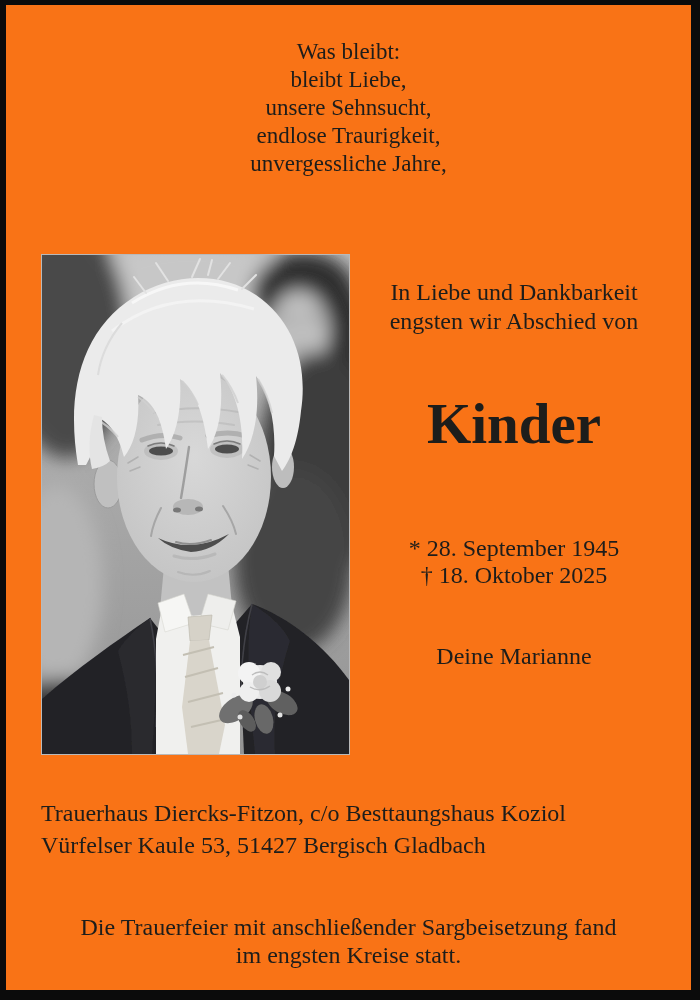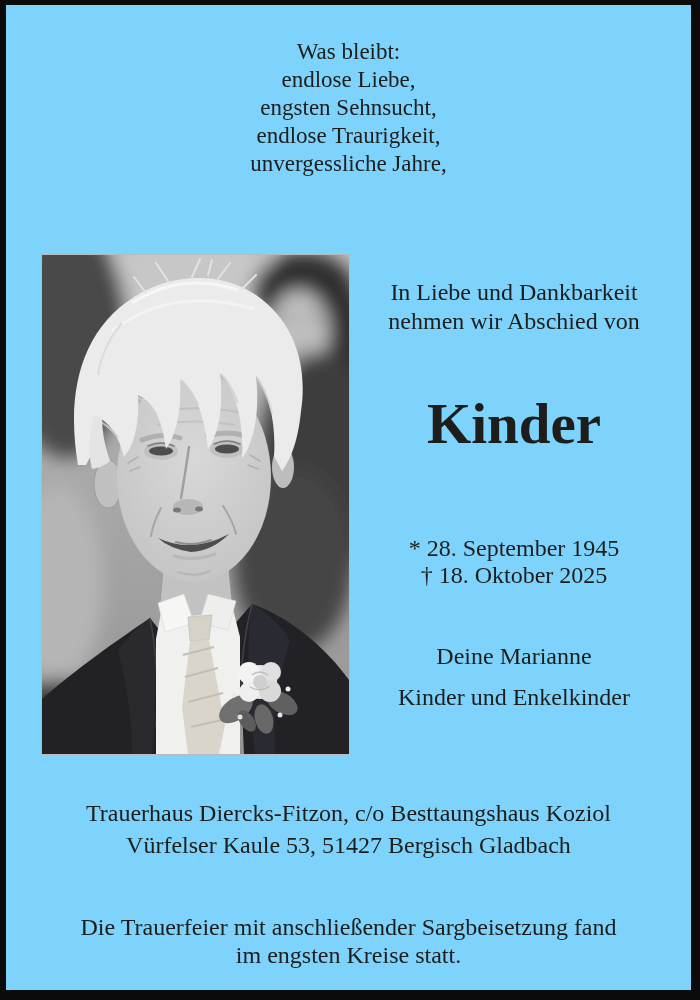--- a/index.html
+++ b/index.html
@@ -4,21 +4,21 @@
 <style>
   html, body {
     margin: 0;
     padding: 0;
     background: #ffffff;
   }
   .page {
     position: relative;
     width: 700px;
     height: 1000px;
-    background: #7dd3fc;
+    background: #f97316;
     font-family: "Liberation Serif", "DejaVu Serif", serif;
     color: #1d1d1b;
     overflow: hidden;
   }
   .frame {
     position: absolute;
     inset: 0;
     border-style: solid;
     border-color: #0b0b0b;
     border-width: 5px 9px 10px 6px;
@@ -82,42 +82,42 @@
     line-height: 27px;
   }
 
   .address {
     position: absolute;
     left: 6px;
     right: 9px;
     top: 797px;
     font-size: 24px;
     line-height: 32px;
-    text-align: center;
+    padding-left: 35px;
   }
   .closing {
     position: absolute;
     left: 6px;
     right: 9px;
     top: 913px;
     font-size: 24px;
     line-height: 28px;
     text-align: center;
   }
 </style>
 </head>
 <body>
 
 <div class="page">
   <div class="frame"></div>
 
   <div class="poem">
     <div>Was bleibt:</div>
-    <div>endlose Liebe,</div>
-    <div>engsten Sehnsucht,</div>
+    <div>bleibt Liebe,</div>
+    <div>unsere Sehnsucht,</div>
     <div>endlose Traurigkeit,</div>
     <div>unvergessliche Jahre,</div>
   </div>
 
   <figure class="photo" role="img" aria-label="Schwarz-Weiß-Porträt eines älteren Mannes mit weißem Haar im dunklen Anzug, weißem Hemd, heller Krawatte und weißer Rose am Revers">
     <svg viewBox="0 0 307 499" width="307" height="499">
       <defs>
         <linearGradient id="bgGrad" x1="0" y1="0" x2="0" y2="1">
           <stop offset="0" stop-color="#bdbdbd"></stop>
           <stop offset="0.5" stop-color="#a7a7a7"></stop>
@@ -233,34 +233,33 @@
           <circle cx="207" cy="437" r="10" fill="#efefef"></circle>
           <circle cx="218" cy="427" r="7" fill="#cfcfcf"></circle>
           <path d="M210,420 Q218,414 226,420 M208,432 Q218,438 228,431" stroke="#bdbdbd" stroke-width="1.4" fill="none"></path>
         </g>
       </g>
     </svg>
   </figure>
 
   <div class="right-block intro">
     <div>In Liebe und Dankbarkeit</div>
-    <div>nehmen wir Abschied von</div>
+    <div>engsten wir Abschied von</div>
   </div>
 
   <div class="right-block name">
     <div>Kinder</div>
   </div>
 
   <div class="right-block dates">
     <div>* 28. September 1945</div>
     <div>† 18. Oktober 2025</div>
   </div>
 
   <div class="right-block mourner-spouse">Deine Marianne</div>
-  <div class="right-block mourner-family">Kinder und Enkelkinder</div>
 
   <div class="address">
     <div>Trauerhaus Diercks-Fitzon, c/o Besttaungshaus Koziol</div>
     <div>Vürfelser Kaule 53, 51427 Bergisch Gladbach</div>
   </div>
 
   <div class="closing">
     <div>Die Trauerfeier mit anschließender Sargbeisetzung fand</div>
     <div>im engsten Kreise statt.</div>
   </div>

